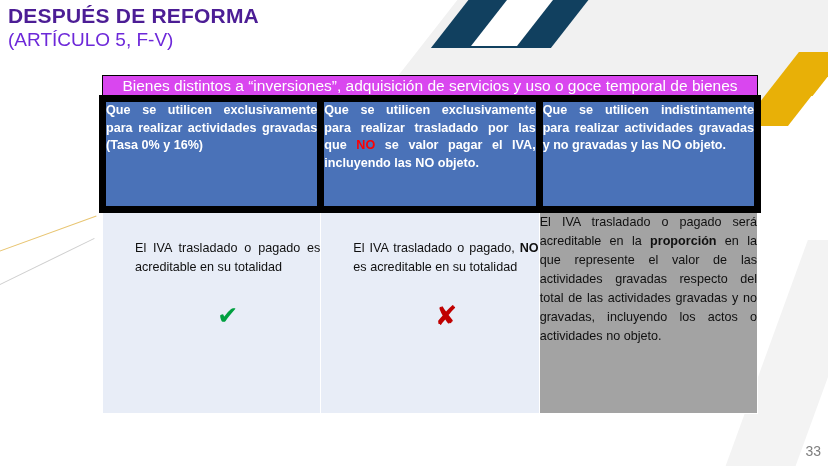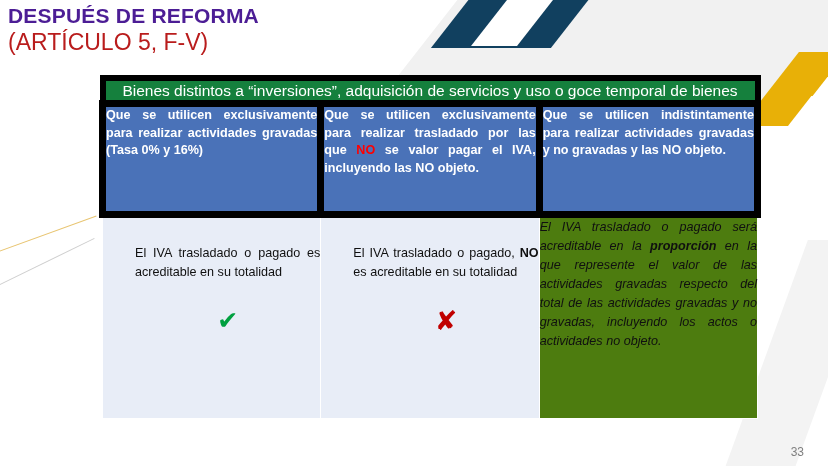--- a/index.html
+++ b/index.html
@@ -93,22 +93,22 @@
     z-index: 5;
   }
   .title-main {
     font-size: 21px;
     font-weight: bold;
     color: #4c1d95;
     letter-spacing: .2px;
     line-height: 1.15;
   }
   .title-sub {
-    font-size: 23px;
-    color: #b91c1c;
+    font-size: 19px;
+    color: #6d28d9;
     line-height: 1.2;
     margin-top: 1px;
   }
 
   
   .table-wrap {
     position: absolute;
     top: 75px;
     left: 99px;
     width: 662px;
@@ -117,27 +117,27 @@
   table.main {
     border-collapse: collapse;
     width: 100%;
     table-layout: fixed;
   }
   table.main td {
     vertical-align: top;
     padding: 0;
   }
   .hdr-banner {
-    background: #15803d;
+    background: #d946ef;
     color: #ffffff;
     font-size: 15.5px;
     text-align: center;
     padding: 9px 26px 11px 26px;
     line-height: 1.25;
-    border: 6px solid #000000;
+    border: 1px solid #000000;
   }
   .col-head {
     background: #4a72b8;
     color: #ffffff;
     font-weight: bold;
     font-size: 12.6px;
     line-height: 1.38;
     padding: 12px 10px 12px 10px;
     text-align: justify;
     text-justify: inter-word;
@@ -156,43 +156,42 @@
     text-align: justify;
     text-justify: inter-word;
     border: 1px solid #ffffff;
     height: 200px;
   }
   .cell-body.c1, .cell-body.c2 {
     background: #e8edf7;
     padding-left: 32px;
   }
   .cell-body.c3 {
-    background: #4d7c0f;
-    font-style: italic;
+    background: #a3a3a3;
   }
   .cell-body .pad-top {
     display: block;
     margin-top: 26px;
   }
   .mark {
     display: block;
     text-align: center;
     margin-top: 26px;
     font-size: 25px;
     line-height: 1;
   }
   .mark.check { color: #00a040; }
   .mark.cross { color: #c00000; font-size: 27px; }
   .bold { font-weight: bold; }
 
   .page-num {
     position: absolute;
-    right: 24px;
+    right: 7px;
     bottom: 7px;
-    font-size: 12px;
+    font-size: 14px;
     color: #7f7f7f;
     z-index: 7;
   }
 </style>
 </head>
 <body>
 
 <div class="deco deco-grey-band"></div>
 <div class="deco deco-navy"></div>
 <div class="deco deco-navy2"></div>

